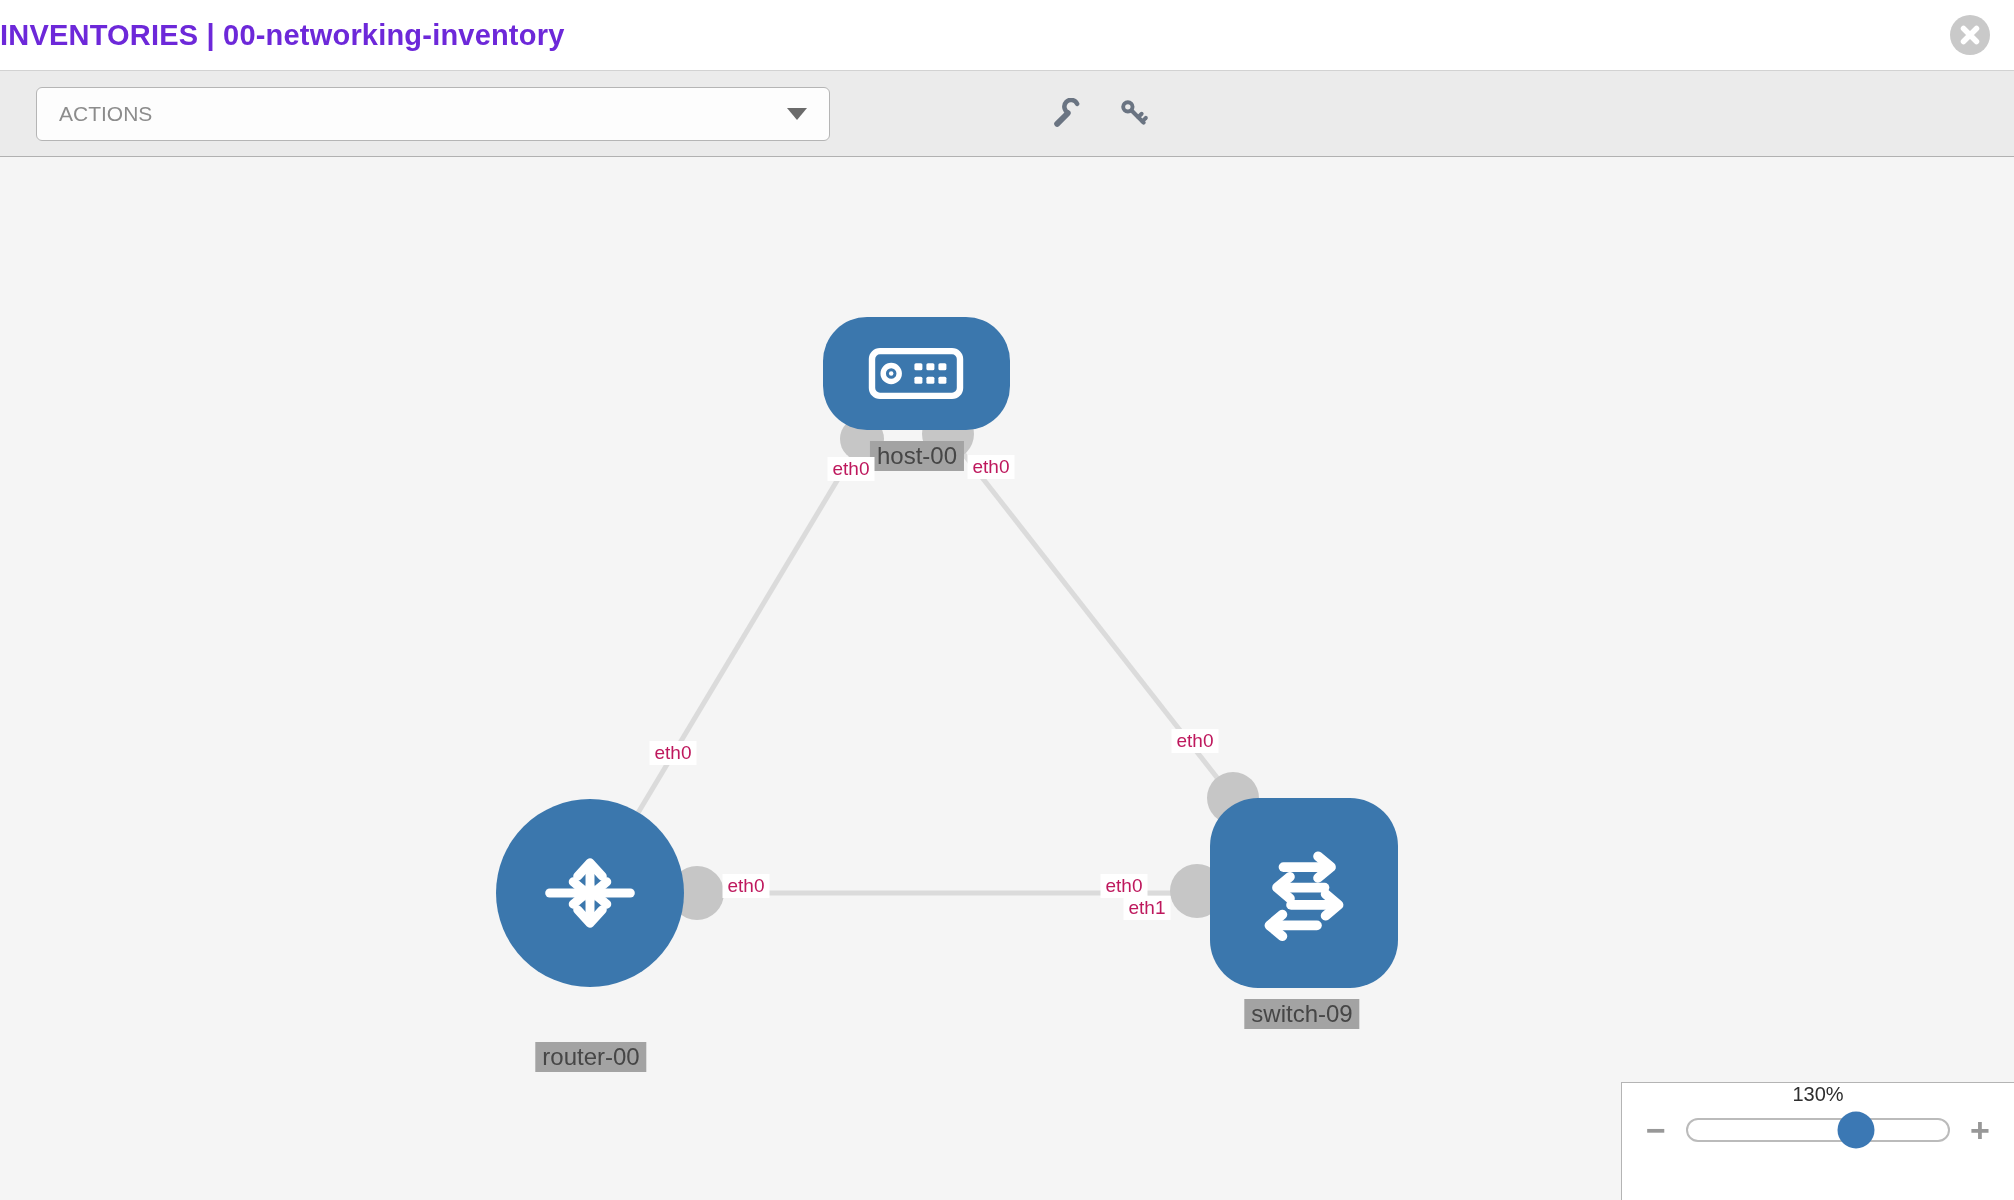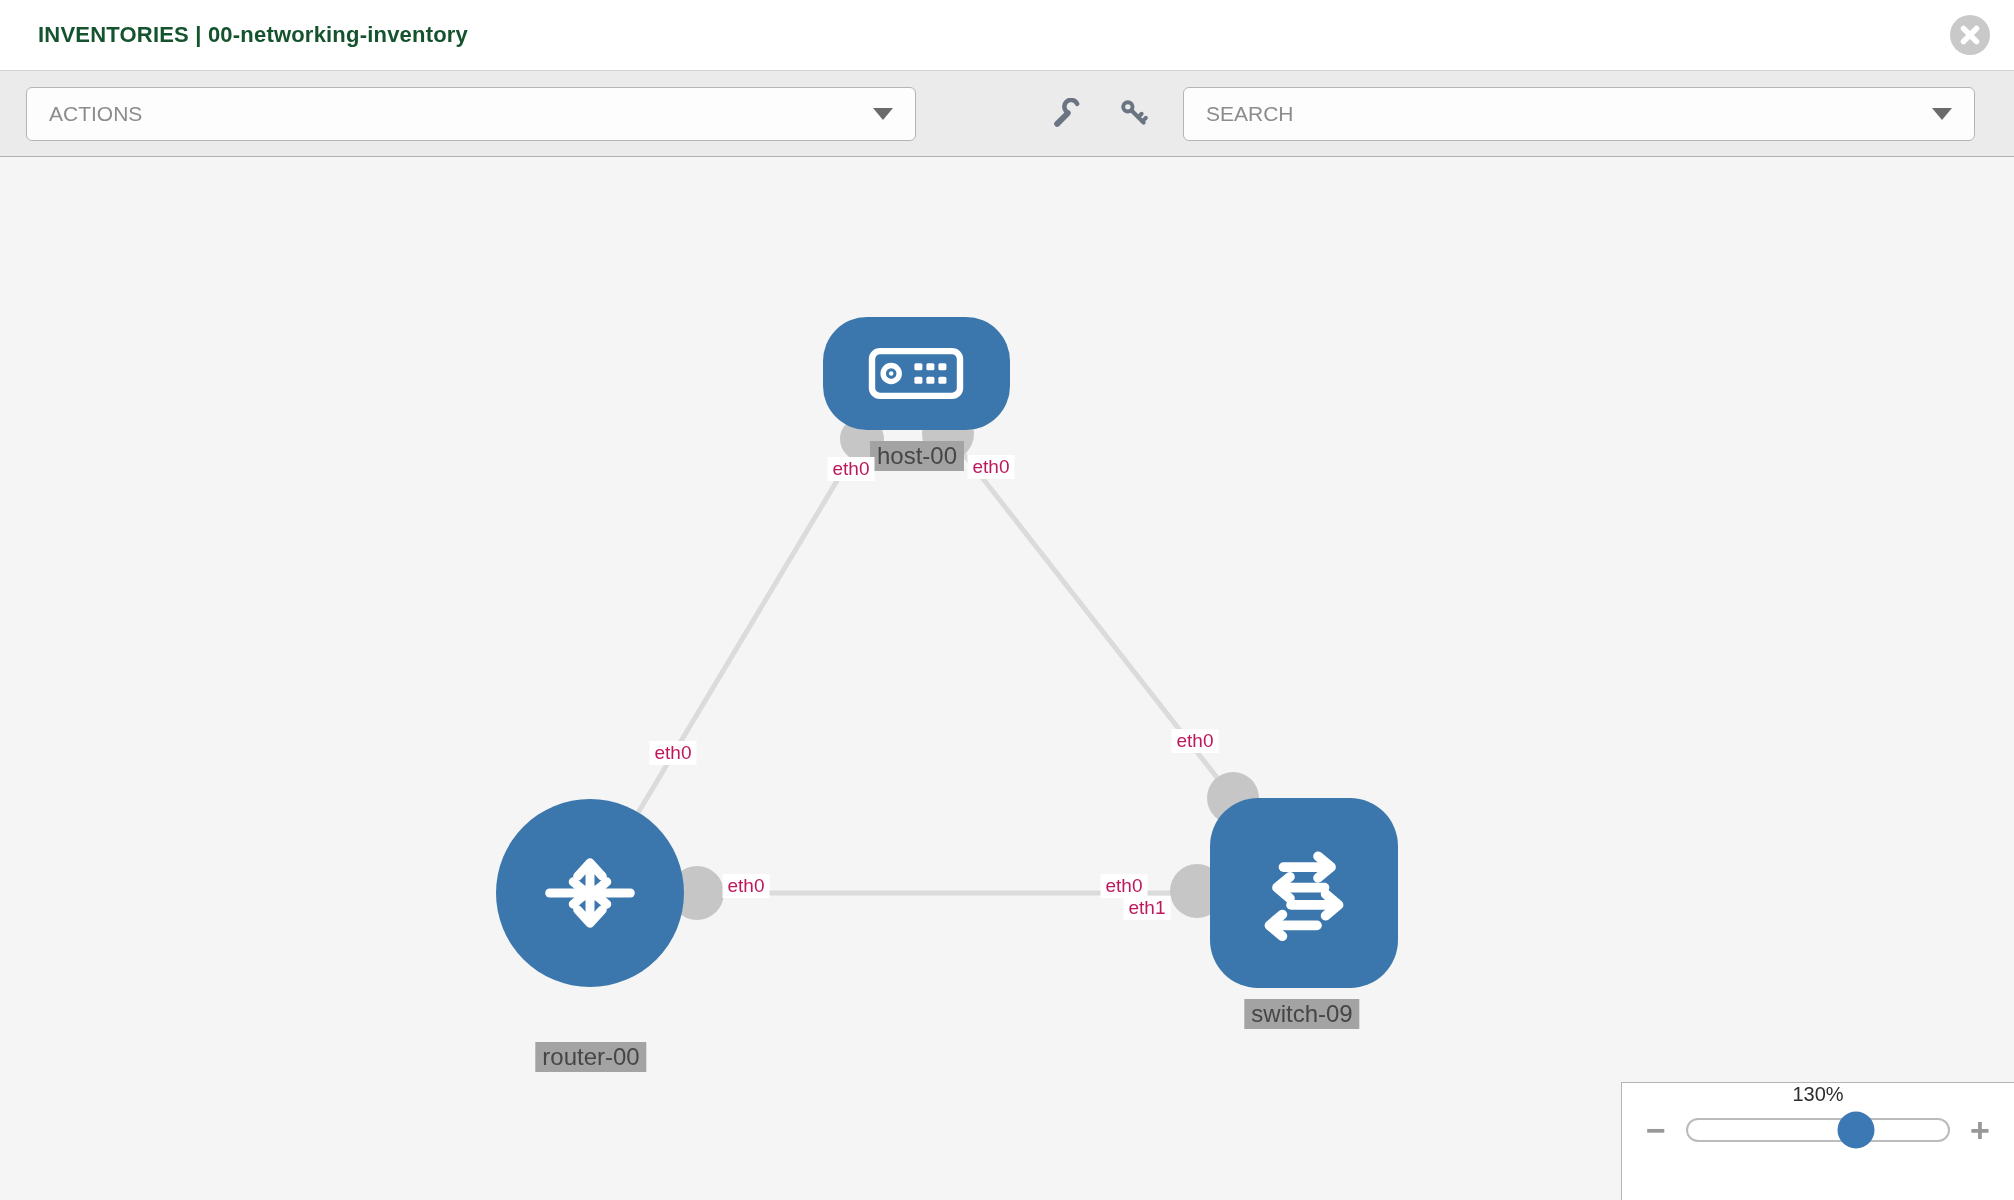--- a/index.html
+++ b/index.html
@@ -6,40 +6,40 @@
   body{
     width:2014px;height:1200px;overflow:hidden;position:relative;
     font-family:"Liberation Sans","DejaVu Sans",sans-serif;
     background:#ffffff;
   }
   
   .hdr{
     position:relative;height:70px;background:#ffffff;
     display:flex;align-items:center;border-bottom:1px solid #d2d2d2;
   }
-  .hdr-title{padding-left:38px;font-size:22px;font-weight:bold;color:#14532d;letter-spacing:.2px;}
+  .hdr-title{font-size:29px;font-weight:bold;color:#6d28d9;letter-spacing:.2px;}
   .close-btn{
     position:absolute;right:24px;top:15px;width:40px;height:40px;border-radius:50%;
     background:#c9c9c9;display:flex;align-items:center;justify-content:center;cursor:pointer;
   }
   
   .tbar{
     position:relative;height:85px;background:#ebebeb;border-bottom:1px solid #b1b1b1;
   }
   .fake-select{
     position:absolute;top:16px;height:54px;box-sizing:border-box;
     background:#fdfdfd;border:1px solid #b5b5b5;border-radius:6px;
     display:flex;align-items:center;justify-content:space-between;
     padding:0 22px;font-size:21px;color:#8c8c8c;cursor:pointer;
   }
   .caret{
     width:0;height:0;border-left:10px solid transparent;border-right:10px solid transparent;
     border-top:12px solid #6b6b6b;
   }
-  .sel-actions{left:26px;width:890px;text-align:center;}
+  .sel-actions{left:36px;width:794px;text-align:center;}
   .sel-search{left:1183px;width:792px;}
   .tool-btn{
     position:absolute;top:21px;width:44px;height:44px;display:flex;align-items:center;
     justify-content:center;cursor:pointer;
   }
   .tool-wrench{left:1045px;}
   .tool-key{left:1113px;}
   
   .canvas{
     position:relative;height:1044px;background:#f5f5f5;overflow:hidden;
@@ -105,24 +105,20 @@
   </div>
   <div class="tool-btn tool-key">
     <svg width="32" height="32" viewBox="0 0 26 26">
       <circle cx="7.2" cy="7.2" r="3.8" stroke="#6a7482" stroke-width="3.2" fill="none"></circle>
       <path d="M10.2 10.2 L20 20" stroke="#6a7482" stroke-width="3.4" stroke-linecap="round" fill="none"></path>
       <path d="M15.6 15.6 L18.4 12.8" stroke="#6a7482" stroke-width="3.2" stroke-linecap="round" fill="none"></path>
       <path d="M19 19 L21.8 16.2" stroke="#6a7482" stroke-width="3.2" stroke-linecap="round" fill="none"></path>
     </svg>
   </div>
 
-  <div class="fake-select sel-search">
-    <span>SEARCH</span>
-    <span class="caret"></span>
-  </div>
 </div>
 
 <div class="canvas" id="canvas">
     <svg class="netsvg" width="2014" height="1044">
       <line x1="590" y1="736" x2="862" y2="282" stroke="#dbdbdb" stroke-width="5"></line>
       <line x1="948" y1="277" x2="1233" y2="641" stroke="#dbdbdb" stroke-width="5"></line>
       <line x1="590" y1="736" x2="1304" y2="736" stroke="#dbdbdb" stroke-width="5"></line>
       <circle cx="862" cy="282" r="22" fill="#c6c6c6"></circle>
       <circle cx="948" cy="277" r="26" fill="#c6c6c6"></circle>
       <circle cx="1233" cy="641" r="26" fill="#c6c6c6"></circle>

